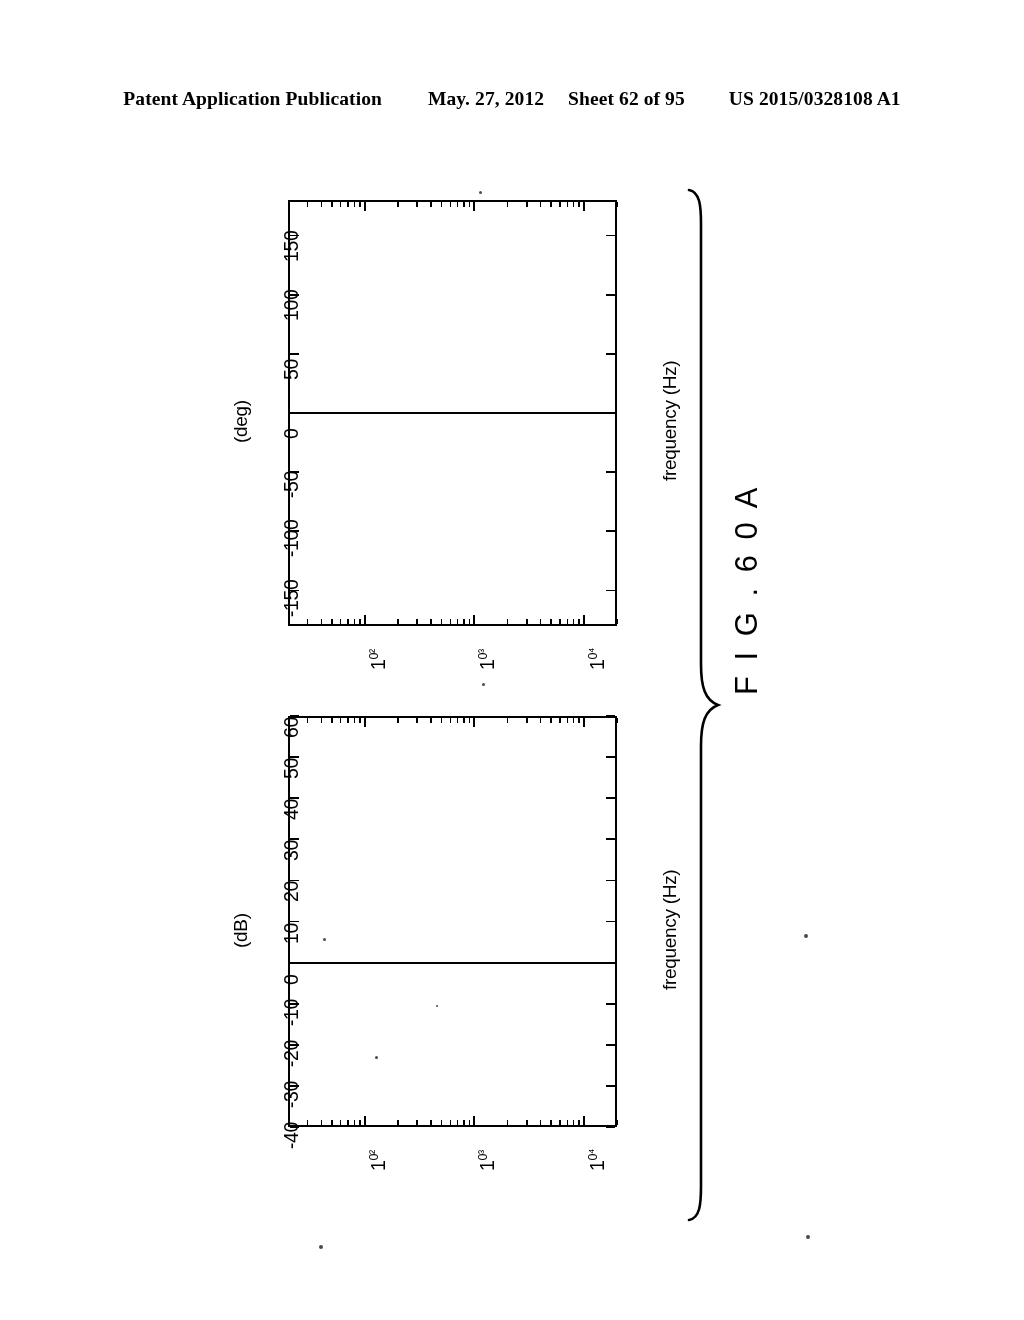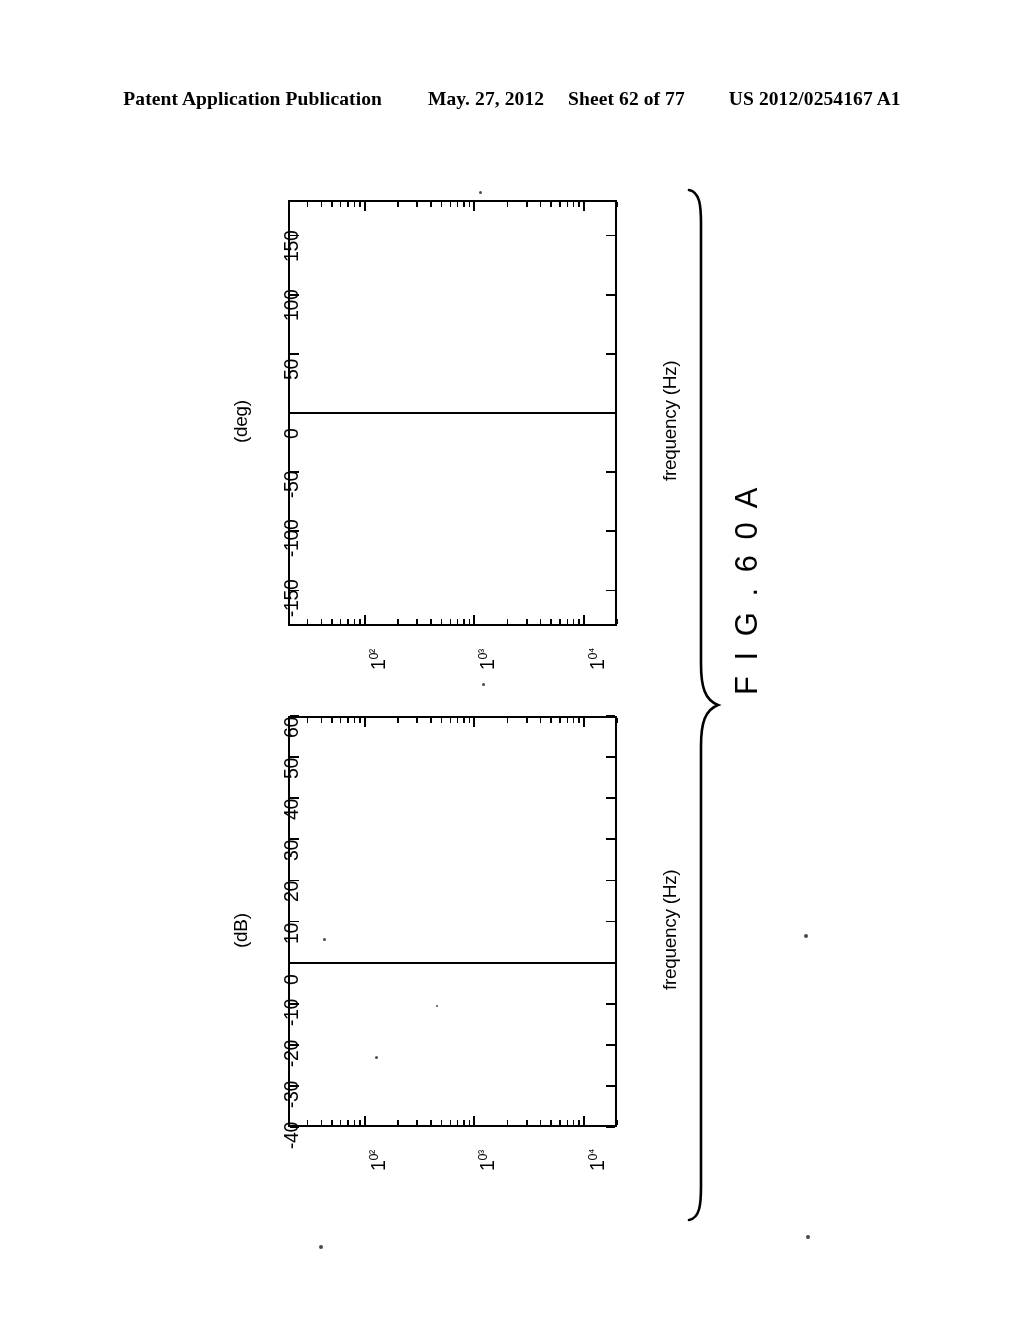--- a/index.html
+++ b/index.html
@@ -135,23 +135,23 @@
   }
 </style>
 </head>
 <body>
 
 <div id="page-header">
   <span class="hdr-seg">Patent Application Publication</span>
   <span class="gap-xl"></span>
   <span class="hdr-seg">May. 27, 2012</span>
   <span class="gap-md"></span>
-  <span class="hdr-seg">Sheet 62 of 77</span>
+  <span class="hdr-seg">Sheet 62 of 95</span>
   <span class="gap-lg"></span>
-  <span class="hdr-seg">US 2012/0254167 A1</span>
+  <span class="hdr-seg">US 2015/0328108 A1</span>
 </div>
 
 <div id="figure-stage">
 
   <div class="chart-rot" id="phase-chart" style="left:617px; top:200px; transform: rotate(90deg); width:426px; height:329px;">
     <div class="chart-inner" style="width:426px; height:329px;">
 
       <div class="plot-box" id="phase-box" style="width:426px; height:329px;"></div>
 
       <div class="data-line" id="phase-trace" style="left: 212px; top: 2px; width: 2px; height: 325px;"></div>

